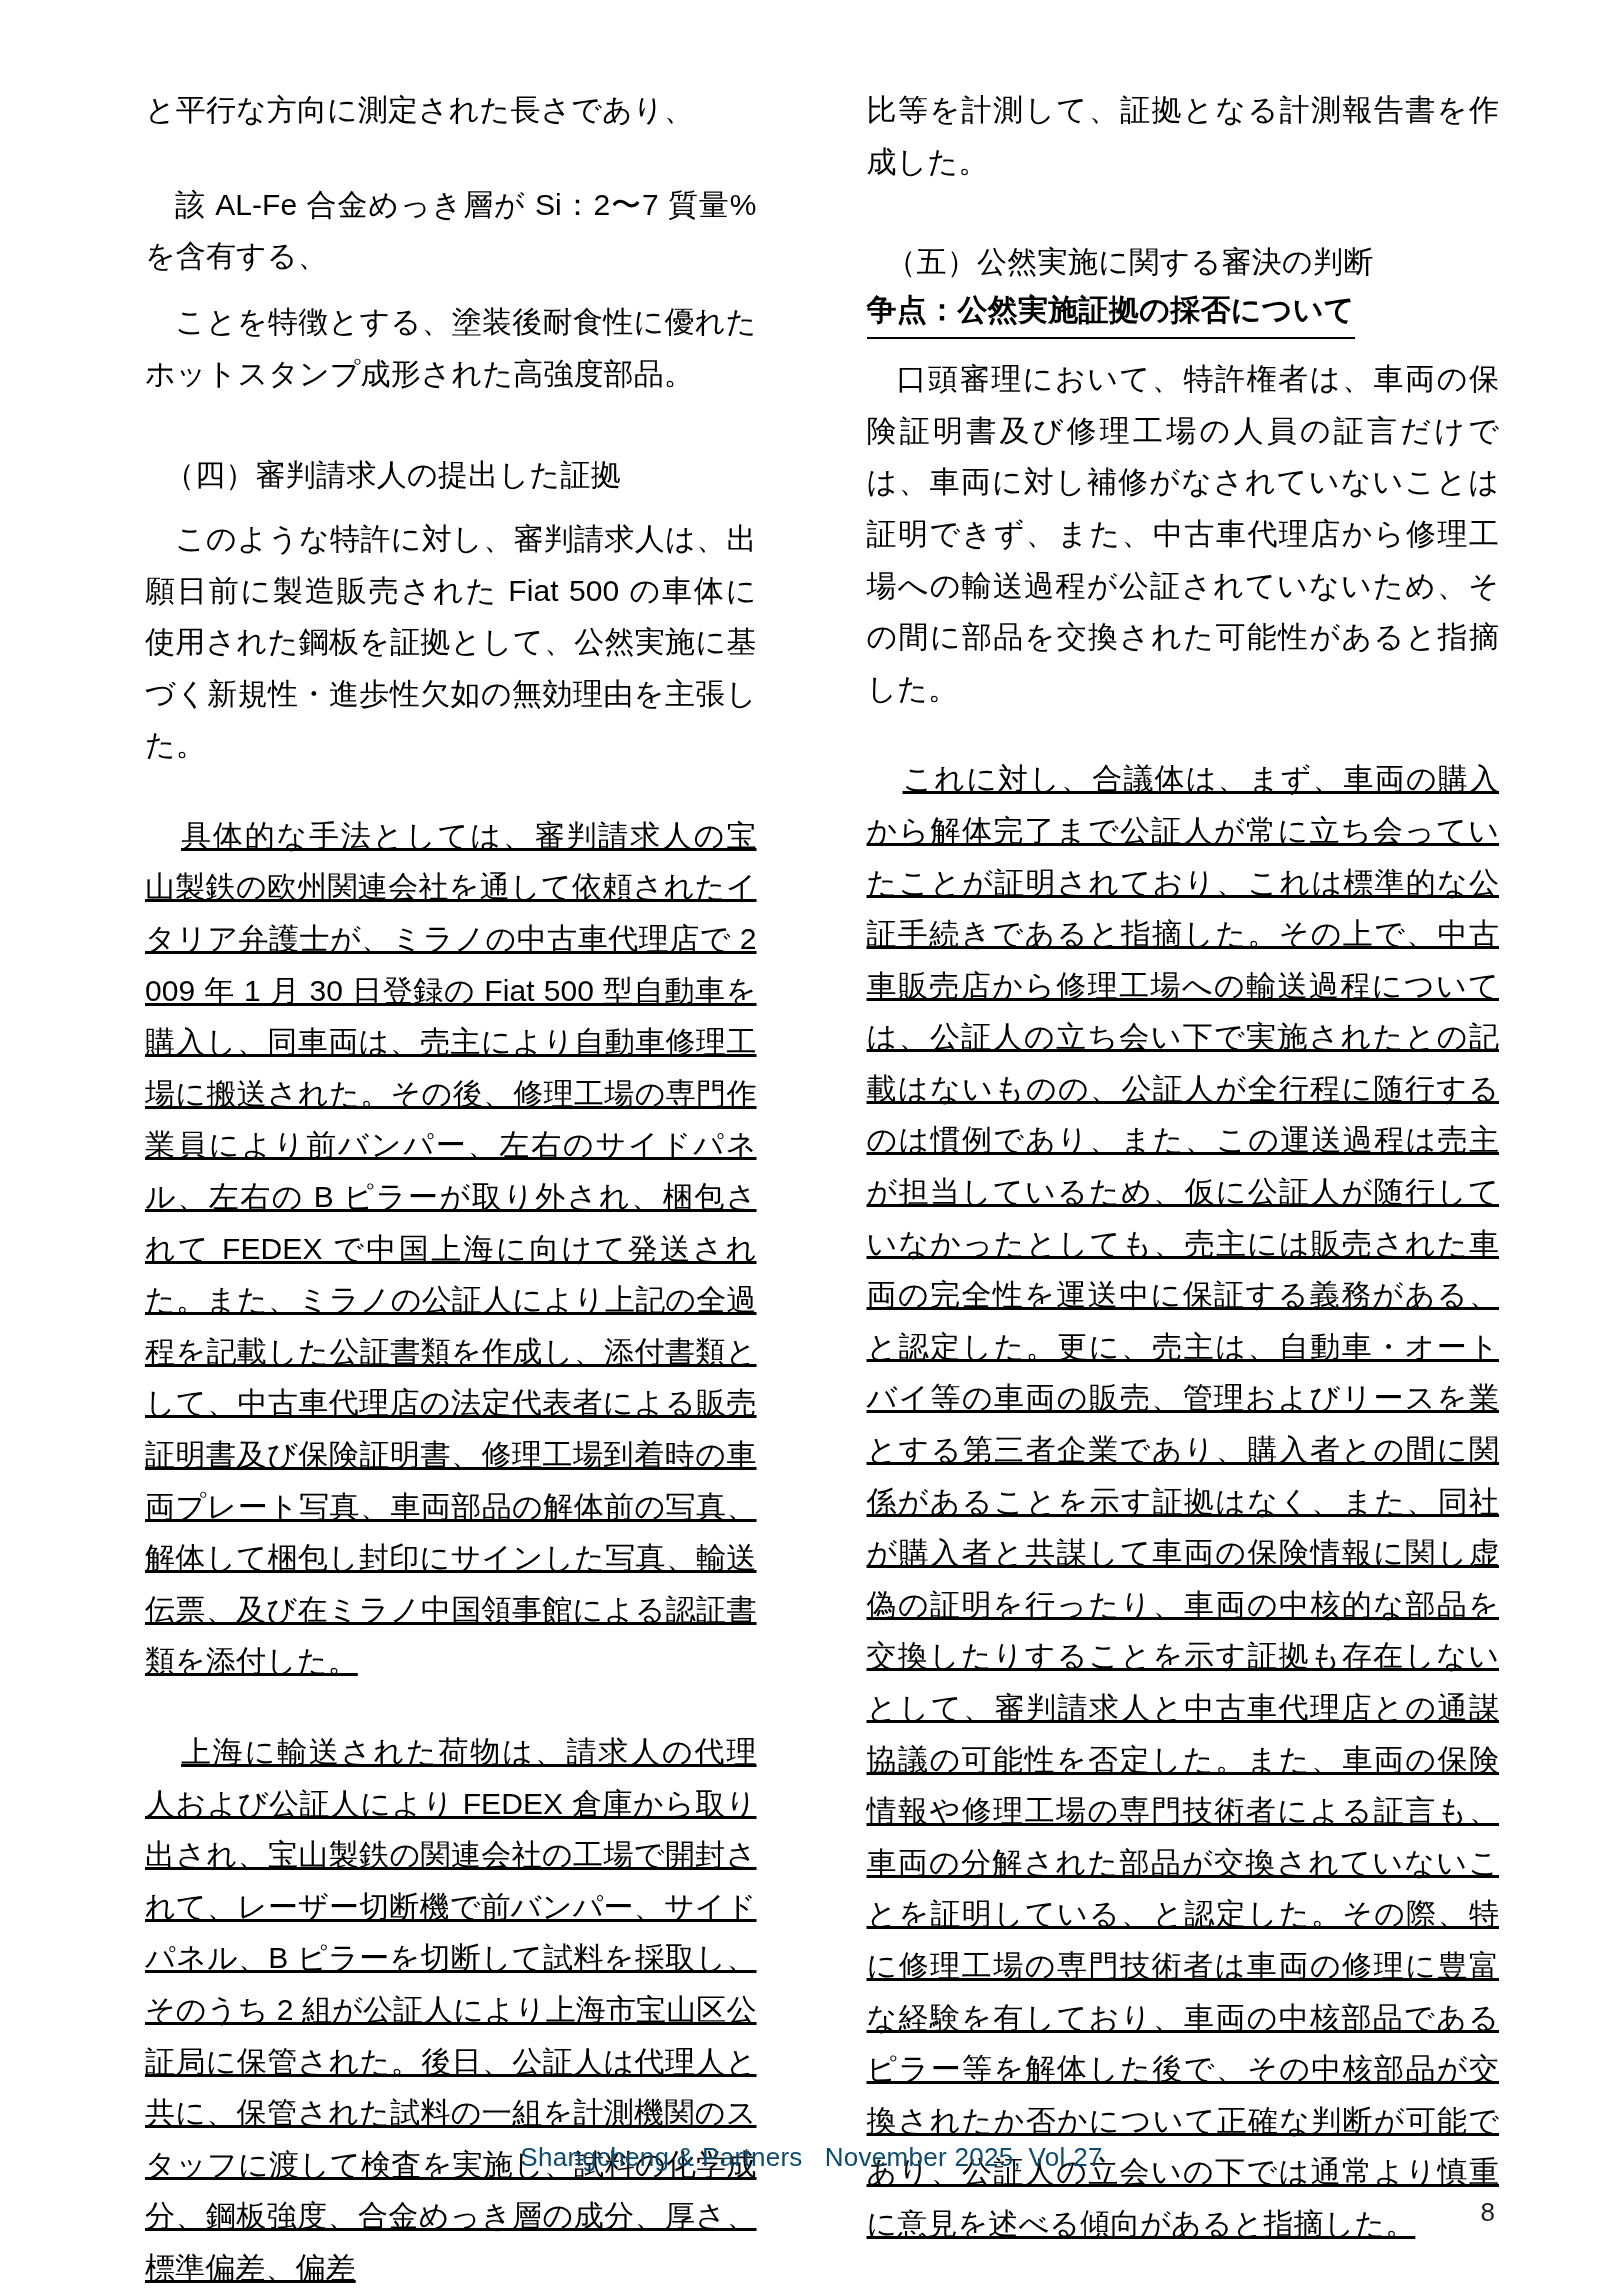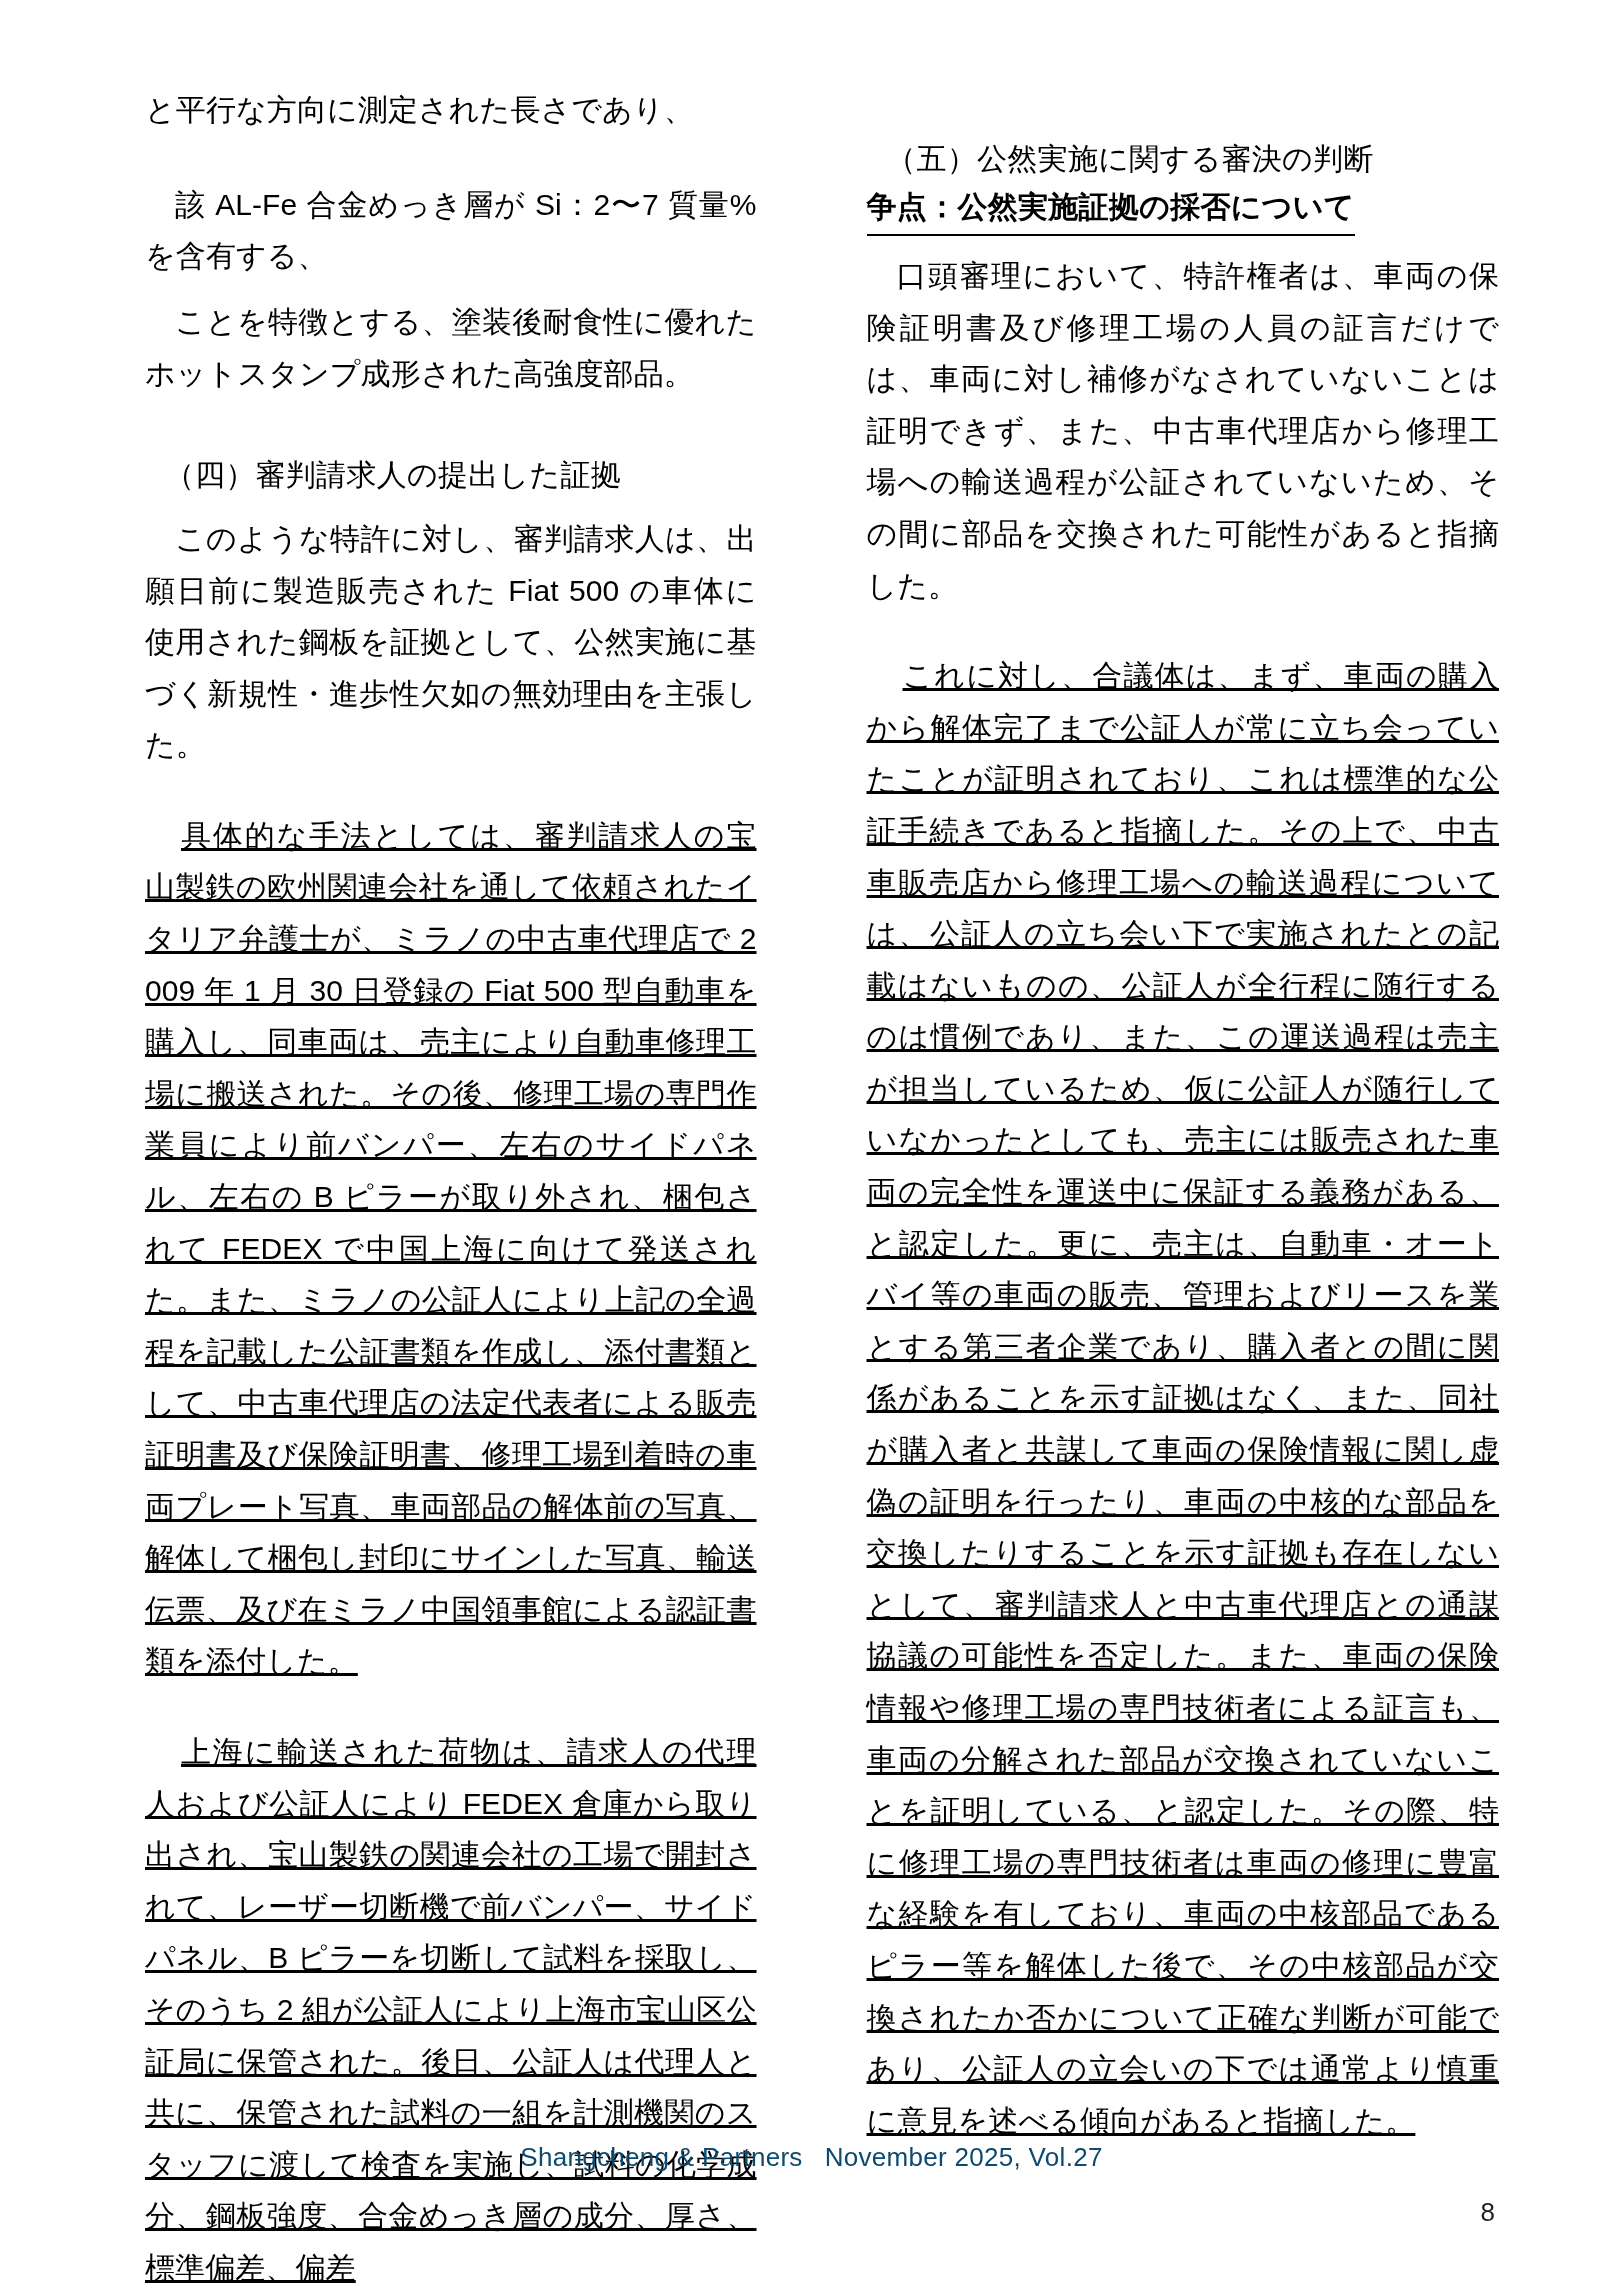--- a/index.html
+++ b/index.html
@@ -134,20 +134,21 @@
       <p class="para indent2">具体的な手法としては、審判請求人の宝山製鉄の欧州関連会社を通して依頼されたイタリア弁護士が、ミラノの中古車代理店で 2009 年 1 月 30 日登録の Fiat 500 型自動車を購入し、同車両は、売主により自動車修理工場に搬送された。その後、修理工場の専門作業員により前バンパー、左右のサイドパネル、左右の B ピラーが取り外され、梱包されて FEDEX で中国上海に向けて発送された。また、ミラノの公証人により上記の全過程を記載した公証書類を作成し、添付書類として、中古車代理店の法定代表者による販売証明書及び保険証明書、修理工場到着時の車両プレート写真、車両部品の解体前の写真、解体して梱包し封印にサインした写真、輸送伝票、及び在ミラノ中国領事館による認証書類を添付した。</p>
 
       <div class="gap-lg"></div>
 
       <p class="para indent2">上海に輸送された荷物は、請求人の代理人および公証人により FEDEX 倉庫から取り出され、宝山製鉄の関連会社の工場で開封されて、レーザー切断機で前バンパー、サイドパネル、B ピラーを切断して試料を採取し、そのうち 2 組が公証人により上海市宝山区公証局に保管された。後日、公証人は代理人と共に、保管された試料の一組を計測機関のスタッフに渡して検査を実施し、試料の化学成分、鋼板強度、合金めっき層の成分、厚さ、標準偏差、偏差</p>
 
     </div>
 
     <div class="col col-right">
 
+      <p class="para">比等を計測して、証拠となる計測報告書を作成した。</p>
 
       <div class="gap-xl"></div>
 
       <h2 class="heading">（五）公然実施に関する審決の判断</h2>
 
       <div class="heading-ul"><span class="u">争点：公然実施証拠の採否について</span></div>
 
       <div class="gap-sm"></div>
 
       <p class="para indent">口頭審理において、特許権者は、車両の保険証明書及び修理工場の人員の証言だけでは、車両に対し補修がなされていないことは証明できず、また、中古車代理店から修理工場への輸送過程が公証されていないため、その間に部品を交換された可能性があると指摘した。</p>

